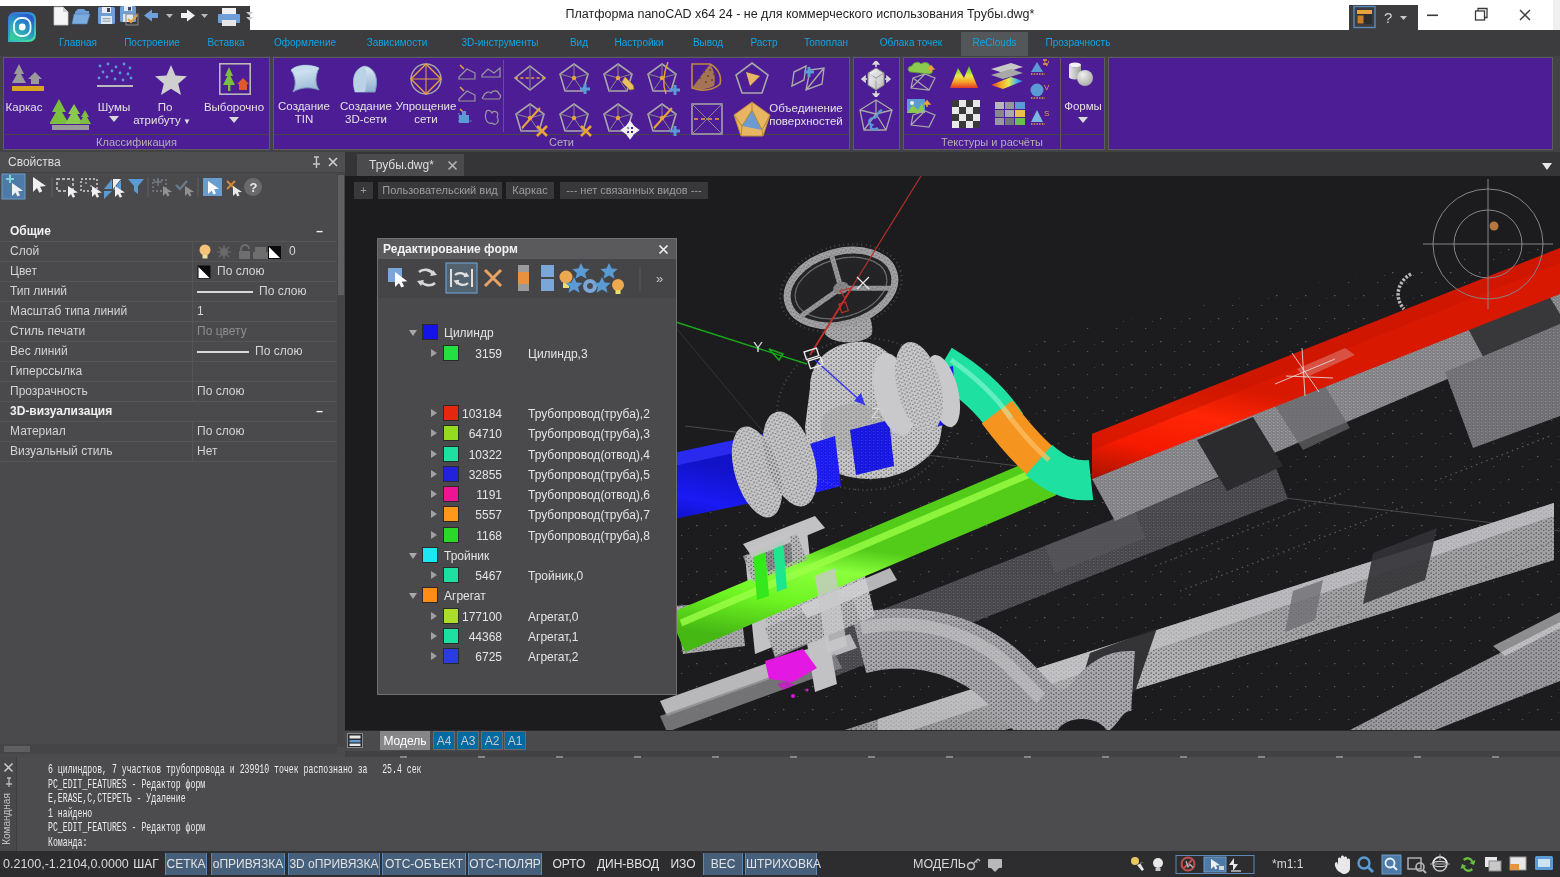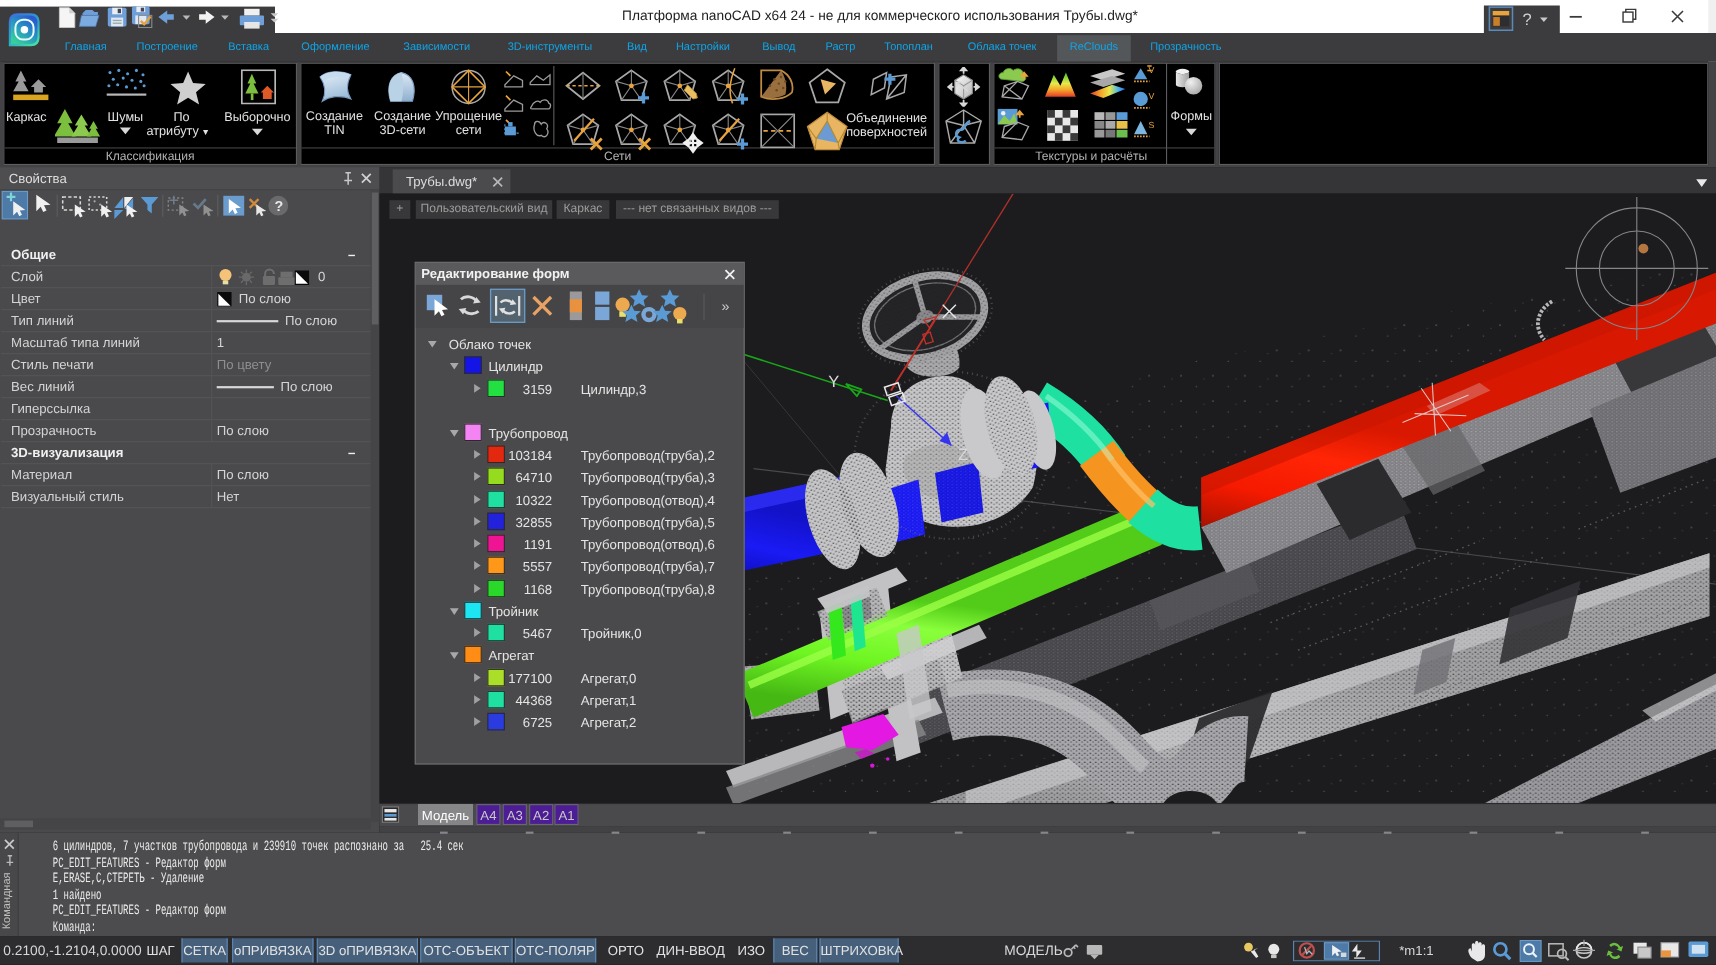--- a/index.html
+++ b/index.html
@@ -14,21 +14,21 @@
 #helpblock { position:absolute; left:1349px; top:5px; width:69px; height:25px; background:#3c3c3e; }
 #rightsliver { position:absolute; left:1553px; top:0; width:7px; height:56px; background:#f0f0f0; }
 
 
 #menurow { position:absolute; left:0; top:30px; width:1560px; height:26px; background:#3c3c3e; }
 .mtab { position:absolute; top:30px; height:26px; line-height:26px; font-size:10px; color:#0ea5e9; text-align:center; }
 #tab-active { position:absolute; left:961px; top:32px; width:67px; height:24px; background:#545759; }
 
 
 #ribbon { position:absolute; left:0; top:56px; width:1560px; height:96px; background:#434345; }
-.rgroup { position:absolute; top:1px; height:93px; background:#000000; border:1px solid #5d5d5f; }
+.rgroup { position:absolute; top:1px; height:93px; background:#4c1d95; border:1px solid #5d5d5f; }
 .rglabel { position:absolute; left:0; bottom:0; width:100%; height:15px; font-size:11px; color:#b2b2b2; text-align:center; line-height:14px; border-top:1px solid #444446; }
 .rbtnlabel { position:absolute; font-size:11.5px; color:#e2e2e2; text-align:center; line-height:13px; }
 
 
 #propspanel { position:absolute; left:0; top:152px; width:345px; height:605px; background:#4a4a4c; }
 #propshead { position:absolute; left:0; top:0; width:345px; height:21px; background:#4e4e50; font-size:12px; color:#dedede; line-height:21px; padding-left:8px; border-bottom:1px solid #424244; }
 #propstools { position:absolute; left:0; top:21px; width:345px; height:28px; }
 .prow { position:absolute; left:1px; width:336px; height:20px; border-bottom:1px solid #555557; font-size:12px; color:#d4d4d4; }
 .prow .lab { position:absolute; left:9px; top:2px; }
 .prow .val { position:absolute; left:196px; top:2px; }
@@ -39,21 +39,21 @@
 
 
 #docstrip { position:absolute; left:345px; top:152px; width:1215px; height:24px; background:#353537; }
 #doctab { position:absolute; left:357px; top:154px; width:107px; height:22px; background:#4b4b4d; font-size:12px; color:#dcdcdc; line-height:22px; text-align:left; padding-left:12px; }
 #viewport { position:absolute; left:345px; top:176px; width:1215px; height:554px; background:#1c1c1e; overflow:hidden; }
 .vpbtn { position:absolute; background:#38383a; color:#9c9c9c; font-size:11px; height:17px; line-height:17px; text-align:center; }
 
 
 #modelstrip { position:absolute; left:345px; top:730px; width:1215px; height:21px; background:#4a4a4c; border-top:1px solid #2a2a2c; }
 #modelstrip2 { position:absolute; left:345px; top:751px; width:1215px; height:6px; background:#424244; }
-.mtab2 { position:absolute; top:731px; height:19px; line-height:19px; font-size:12px; text-align:center; color:#c8c8c8; border:1px solid #696969; background:#4c1d95; }
+.mtab2 { position:absolute; top:731px; height:19px; line-height:19px; font-size:12px; text-align:center; color:#c8c8c8; border:1px solid #696969; background:#0369a1; }
 
 
 #cmdarea { position:absolute; left:0; top:757px; width:1560px; height:94px; background:#4c4c4e; }
 #cmdstrip { position:absolute; left:0; top:757px; width:17px; height:94px; background:#48484a; border-right:1px solid #3e3e40; }
 .cmdline { position:absolute; left:48px; font-family:"Liberation Mono",monospace; font-size:13px; color:#ececec; white-space:pre; transform:scaleX(0.63); transform-origin:0 0; }
 
 
 #statusbar { position:absolute; left:0; top:851px; width:1560px; height:26px; background:#2d2d2f; }
 .sbtn { position:absolute; top:2px; height:22px; line-height:22px; font-size:12px; color:#e2e2e2; text-align:center; white-space:nowrap; }
 .sblue { background:#46607c;  border-left:1px solid #5d87b5; border-right:1px solid #5d87b5; }
@@ -983,40 +983,31 @@
     <circle cx="212" cy="27" r="7" fill="#7aa7d8"></circle>
         <circle cx="212" cy="27" r="3" fill="#4a4a4c"></circle>
     <path d="M228 6 l2.6 5.4 l6 0.5 l-4.5 4 l1.4 5.9 l-5.5 -3.2 l-5.5 3.2 l1.4 -5.9 l-4.5 -4 l6 -0.5 z" fill="#5b9bd5" transform="translate(3,-2)"></path>
     <path d="M228 6 l2.6 5.4 l6 0.5 l-4.5 4 l1.4 5.9 l-5.5 -3.2 l-5.5 3.2 l1.4 -5.9 l-4.5 -4 l6 -0.5 z" fill="#5b9bd5" transform="translate(-4,12)"></path>
     <circle cx="240" cy="26" r="6" fill="#eda94f"></circle>
         <rect x="237.5" y="31" width="5" height="4" fill="#e8e06a"></rect>
     <path d="M262 8 v24" stroke="#5a5a5c" stroke-width="1"></path>
     <text x="278" y="24" font-size="13" fill="#c8c8c8" font-family="Liberation Sans">»</text>
   </svg>
 
-  <div class="trow" style="top:64px">
-        <span class="arr-d" style="left:11px"></span>
-        <span class="abs" style="left:30px;top:3px">Облако точек</span>
-      </div>
   <div class="trow" style="top:84px">
         <span class="arr-d" style="left:31px"></span>
         <span class="sw" style="left:44px;background:#1414e6"></span>
         <span class="abs" style="left:66px;top:3px">Цилиндр</span>
       </div>
   <div class="trow" style="top:104.5px">
         <span class="arr-r" style="left:53px"></span>
         <span class="sw" style="left:65px;background:#22e042"></span>
         <span class="num" style="left:64px">3159</span>
         <span class="des">Цилиндр,3</span>
       </div>
-  <div class="trow" style="top:144.5px">
-        <span class="arr-d" style="left:31px"></span>
-        <span class="sw" style="left:44px;background:#f484f4"></span>
-        <span class="abs" style="left:66px;top:3px">Трубопровод</span>
-      </div>
   <div class="trow" style="top:165px">
         <span class="arr-r" style="left:53px"></span>
         <span class="sw" style="left:65px;background:#e42810"></span>
         <span class="num" style="left:64px">103184</span>
         <span class="des">Трубопровод(труба),2</span>
       </div>
   <div class="trow" style="top:185px">
         <span class="arr-r" style="left:53px"></span>
         <span class="sw" style="left:65px;background:#96dc1e"></span>
         <span class="num" style="left:64px">64710</span>

